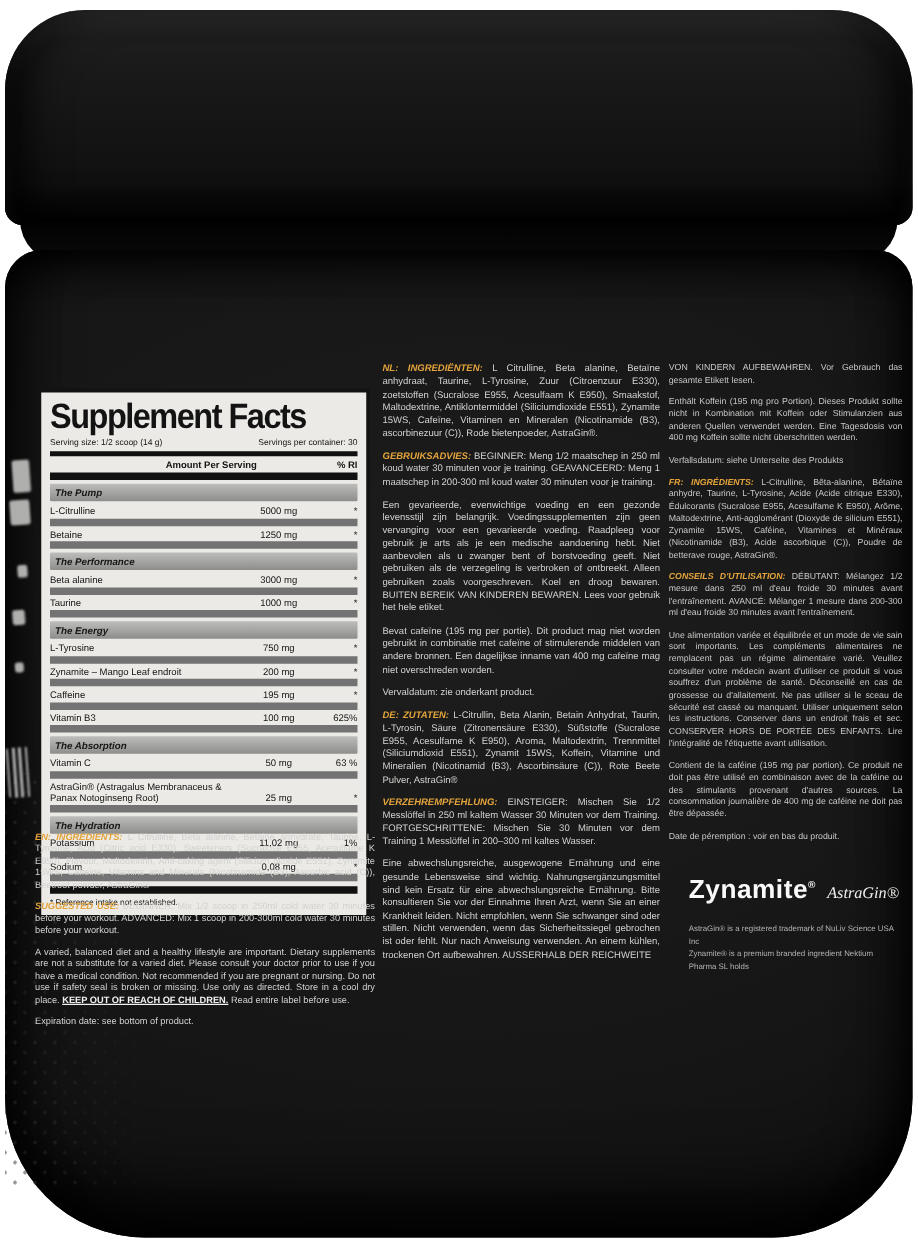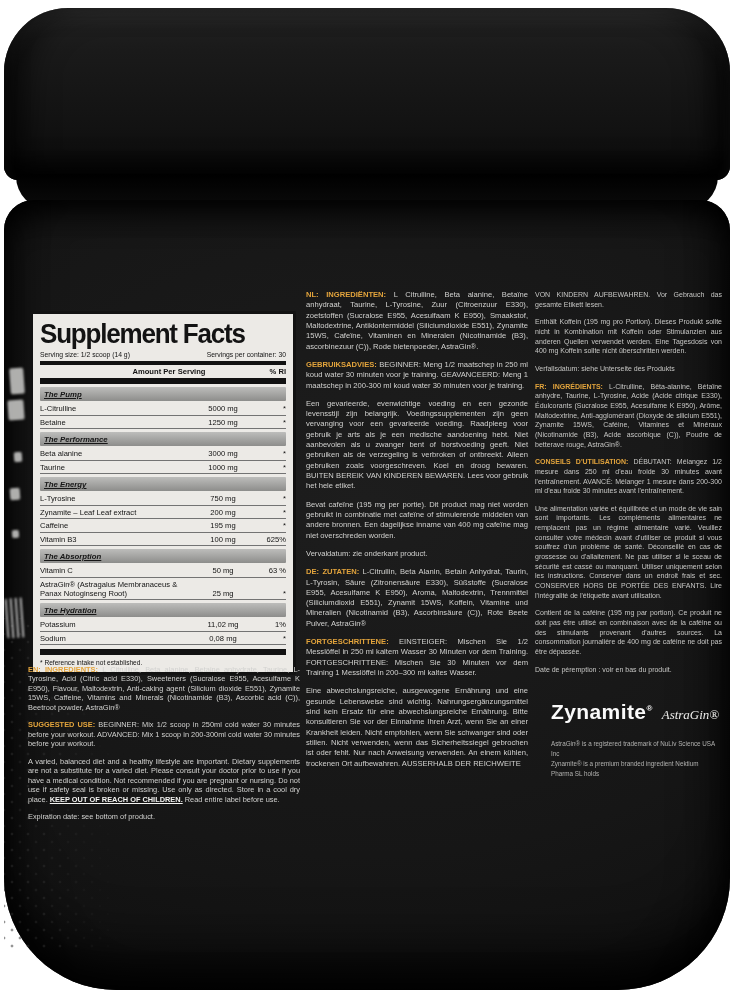--- a/index.html
+++ b/index.html
@@ -47,35 +47,35 @@
   .sf-title{font-size:26px;font-weight:bold;letter-spacing:-1.2px;line-height:1.05;white-space:nowrap;transform:scaleY(1.08);transform-origin:left top;}
   .sf-serving{display:flex;justify-content:space-between;font-size:6.8px;margin:5px 0 3px;}
   .bar{height:4px;background:#111;margin:2px 0;}
   .bar.thick{height:6px;}
   .sf-hdr{display:flex;align-items:flex-end;font-weight:bold;font-size:7.6px;margin:2px 0;}
   .sf-hdr .amt-h{flex:1;text-align:center;padding-left:46px;}
   .sf-hdr .ri-h{width:34px;text-align:right;}
   .sec{
     background:linear-gradient(180deg,#bdbdbb,#8d8d8b);
     font-size:7.8px;font-weight:bold;font-style:italic;
-    padding:2.5px 4px;margin:3px 0 1px;color:#161616;border-radius:1px;text-decoration:underline;
-  }
-  .row{display:flex;align-items:flex-end;font-size:7.6px;padding:2px 0 1.5px;border-bottom:1px solid #737373;}
+    padding:2.5px 4px;margin:3px 0 1px;color:#161616;border-radius:1px;
+  }
+  .row{display:flex;align-items:flex-end;font-size:7.6px;padding:2px 0 1.5px;border-bottom:6px solid #737373;}
   .row .lbl{flex:1;padding-right:4px;}
   .row .amt{width:62px;text-align:center;}
   .row .ri{width:32px;text-align:right;}
   .sf-foot{font-size:6.6px;margin-top:4px;}
 
   
   .col{position:absolute;color:#d2d2d0;}
   .col p{margin:0 0 8px;text-align:justify;}
   .col-en{left:24px;top:657px;width:272px;font-size:7.4px;line-height:1.28;}
   .col-mid{left:302px;top:282px;width:222px;font-size:7.6px;line-height:1.36;}
   .col-right{left:531px;top:282px;width:187px;font-size:7px;line-height:1.38;color:#c7c7c5;}
-  .lead{color:#e3a43c;font-weight:bold;}
+  .lead{color:#e3a43c;font-weight:bold;font-style:italic;}
   b.caps{color:#f2f2f0;text-decoration:underline;}
 
   
   .brand{margin-top:24px;margin-left:16px;}
   .logos{display:flex;align-items:baseline;}
   .zyn{font-size:21px;font-weight:bold;color:#fafafa;letter-spacing:.4px;white-space:nowrap;}
   .zyn sup{font-size:8px;}
   .astra{font-family:"Liberation Serif",serif;font-style:italic;font-size:13px;color:#ededeb;margin-left:9px;white-space:nowrap;}
   .tm{font-size:6.3px;color:#b2b2b0;margin-top:12px;line-height:1.55;text-align:left;}
 </style>
@@ -132,21 +132,21 @@
       <span class="ri">*</span>
     </div>
 
     <div class="sec">The Energy</div>
     <div class="row">
       <span class="lbl">L-Tyrosine</span>
       <span class="amt">750 mg</span>
       <span class="ri">*</span>
     </div>
     <div class="row">
-      <span class="lbl">Zynamite – Leaf Leaf extract</span>
+      <span class="lbl">Zynamite – Mango Leaf endroit</span>
       <span class="amt">200 mg</span>
       <span class="ri">*</span>
     </div>
     <div class="row">
       <span class="lbl">Caffeine</span>
       <span class="amt">195 mg</span>
       <span class="ri">*</span>
     </div>
     <div class="row">
       <span class="lbl">Vitamin B3</span>
@@ -189,21 +189,21 @@
     <p>Expiration date: see bottom of product.</p>
   </div>
 
   <div class="col col-mid">
     <p><span class="lead">NL: INGREDIËNTEN:</span> <span>L Citrulline, Beta alanine, Betaïne anhydraat, Taurine, L-Tyrosine, Zuur (Citroenzuur E330), zoetstoffen (Sucralose E955, Acesulfaam K E950), Smaakstof, Maltodextrine, Antiklontermiddel (Siliciumdioxide E551), Zynamite 15WS, Cafeïne, Vitaminen en Mineralen (Nicotinamide (B3), ascorbinezuur (C)), Rode bietenpoeder, AstraGin®.</span></p>
     <p><span class="lead">GEBRUIKSADVIES:</span> <span>BEGINNER: Meng 1/2 maatschep in 250 ml koud water 30 minuten voor je training. GEAVANCEERD: Meng 1 maatschep in 200-300 ml koud water 30 minuten voor je training.</span></p>
     <p>Een gevarieerde, evenwichtige voeding en een gezonde levensstijl zijn belangrijk. Voedingssupplementen zijn geen vervanging voor een gevarieerde voeding. Raadpleeg voor gebruik je arts als je een medische aandoening hebt. Niet aanbevolen als u zwanger bent of borstvoeding geeft. Niet gebruiken als de verzegeling is verbroken of ontbreekt. Alleen gebruiken zoals voorgeschreven. Koel en droog bewaren. BUITEN BEREIK VAN KINDEREN BEWAREN. Lees voor gebruik het hele etiket.</p>
     <p>Bevat cafeïne (195 mg per portie). Dit product mag niet worden gebruikt in combinatie met cafeïne of stimulerende middelen van andere bronnen. Een dagelijkse inname van 400 mg cafeïne mag niet overschreden worden.</p>
     <p>Vervaldatum: zie onderkant product.</p>
     <p><span class="lead">DE: ZUTATEN:</span> <span>L-Citrullin, Beta Alanin, Betain Anhydrat, Taurin, L-Tyrosin, Säure (Zitronensäure E330), Süßstoffe (Sucralose E955, Acesulfame K E950), Aroma, Maltodextrin, Trennmittel (Siliciumdioxid E551), Zynamit 15WS, Koffein, Vitamine und Mineralien (Nicotinamid (B3), Ascorbinsäure (C)), Rote Beete Pulver, AstraGin®</span></p>
-    <p><span class="lead">FORTGESCHRITTENE:</span> <span>EINSTEIGER: Mischen Sie 1/2 Messlöffel in 250 ml kaltem Wasser 30 Minuten vor dem Training. FORTGESCHRITTENE: Mischen Sie 30 Minuten vor dem Training 1 Messlöffel in 200–300 ml kaltes Wasser.</span></p>
+    <p><span class="lead">VERZEHREMPFEHLUNG:</span> <span>EINSTEIGER: Mischen Sie 1/2 Messlöffel in 250 ml kaltem Wasser 30 Minuten vor dem Training. FORTGESCHRITTENE: Mischen Sie 30 Minuten vor dem Training 1 Messlöffel in 200–300 ml kaltes Wasser.</span></p>
     <p>Eine abwechslungsreiche, ausgewogene Ernährung und eine gesunde Lebensweise sind wichtig. Nahrungsergänzungsmittel sind kein Ersatz für eine abwechslungsreiche Ernährung. Bitte konsultieren Sie vor der Einnahme Ihren Arzt, wenn Sie an einer Krankheit leiden. Nicht empfohlen, wenn Sie schwanger sind oder stillen. Nicht verwenden, wenn das Sicherheitssiegel gebrochen ist oder fehlt. Nur nach Anweisung verwenden. An einem kühlen, trockenen Ort aufbewahren. AUSSERHALB DER REICHWEITE</p>
   </div>
 
   <div class="col col-right">
     <p>VON KINDERN AUFBEWAHREN. Vor Gebrauch das gesamte Etikett lesen.</p>
     <p>Enthält Koffein (195 mg pro Portion). Dieses Produkt sollte nicht in Kombination mit Koffein oder Stimulanzien aus anderen Quellen verwendet werden. Eine Tagesdosis von 400 mg Koffein sollte nicht überschritten werden.</p>
     <p>Verfallsdatum: siehe Unterseite des Produkts</p>
     <p><span class="lead">FR: INGRÉDIENTS:</span> <span>L-Citrulline, Bêta-alanine, Bétaïne anhydre, Taurine, L-Tyrosine, Acide (Acide citrique E330), Édulcorants (Sucralose E955, Acesulfame K E950), Arôme, Maltodextrine, Anti-agglomérant (Dioxyde de silicium E551), Zynamite 15WS, Caféine, Vitamines et Minéraux (Nicotinamide (B3), Acide ascorbique (C)), Poudre de betterave rouge, AstraGin®.</span></p>
     <p><span class="lead">CONSEILS D'UTILISATION:</span> <span>DÉBUTANT: Mélangez 1/2 mesure dans 250 ml d'eau froide 30 minutes avant l'entraînement. AVANCÉ: Mélanger 1 mesure dans 200-300 ml d'eau froide 30 minutes avant l'entraînement.</span></p>
     <p>Une alimentation variée et équilibrée et un mode de vie sain sont importants. Les compléments alimentaires ne remplacent pas un régime alimentaire varié. Veuillez consulter votre médecin avant d'utiliser ce produit si vous souffrez d'un problème de santé. Déconseillé en cas de grossesse ou d'allaitement. Ne pas utiliser si le sceau de sécurité est cassé ou manquant. Utiliser uniquement selon les instructions. Conserver dans un endroit frais et sec. CONSERVER HORS DE PORTÉE DES ENFANTS. Lire l'intégralité de l'étiquette avant utilisation.</p>

